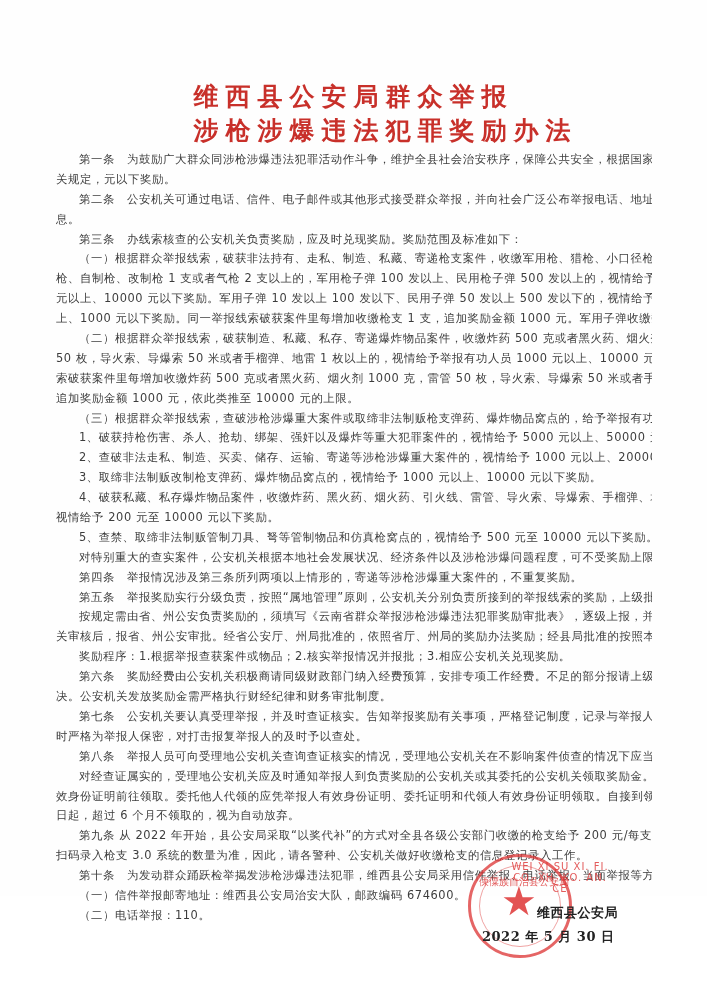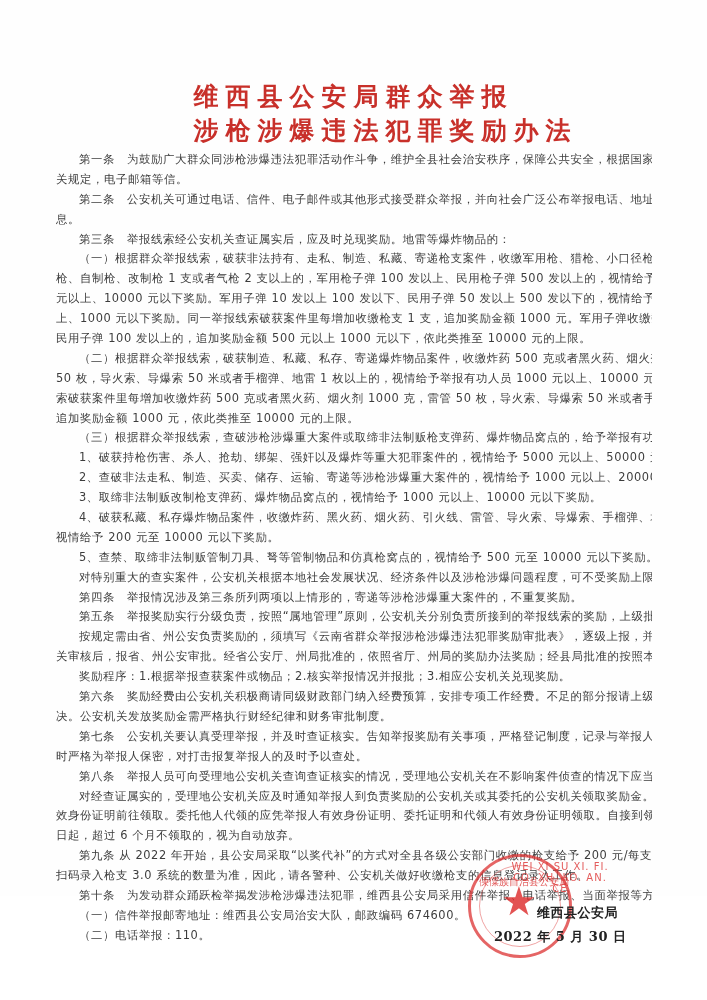--- a/index.html
+++ b/index.html
@@ -20,41 +20,40 @@
   .seal-inner { position: absolute; left: 8px; top: 8px; right: 8px; bottom: 8px;
                 border: 1px solid rgba(220,50,50,0.45); border-radius: 50%; }
   .seal-star { position: absolute; left: 30px; top: 24px; font-size: 40px; color: rgba(220,40,40,0.8);
                line-height: 40px; font-family: "DejaVu Sans", sans-serif; }
   .seal-ring { position: absolute; left: 0; top: 4px; width: 100%; text-align: center;
                font-size: 10px; color: rgba(220,50,50,0.8); font-family: "DejaVu Sans", sans-serif; letter-spacing: 1px; margin-left: 40px; }
   .seal-cn { position: absolute; left: 0; top: 18px; width: 100%; text-align: right;
              font-size: 10px; color: rgba(220,50,50,0.8); font-family: "DejaVu Sans", sans-serif; }
   .org { position: absolute; left: 497px; top: 904px; font-size: 13px; font-weight: bold; color: #222;
          font-family: "DejaVu Serif", serif; letter-spacing: 0.5px; padding-left: 40px; }
-  .date { position: absolute; left: 494px; top: 928px; font-size: 13px; font-weight: bold; color: #222;
+  .date { position: absolute; left: 482px; top: 928px; font-size: 13px; font-weight: bold; color: #222;
           font-family: "DejaVu Serif", serif; letter-spacing: 0.5px; }
 </style>
 </head>
 <body>
 
 <div class="page">
   <div class="title t1">维西县公安局群众举报</div>
   <div class="title t2">涉枪涉爆违法犯罪奖励办法</div>
 
   <div class="body" id="doc-body">
       <div class="line ind">第一条　为鼓励广大群众同涉枪涉爆违法犯罪活动作斗争，维护全县社会治安秩序，保障公共安全，根据国家法律、法规和有</div>
-      <div class="line">关规定，电子邮箱等信。</div>
+      <div class="line">关规定，元以下奖励。</div>
       <div class="line ind">第二条　公安机关可通过电话、信件、电子邮件或其他形式接受群众举报，并向社会广泛公布举报电话、地址、电子邮箱等信</div>
       <div class="line">息。</div>
-      <div class="line ind">第三条　举报线索经公安机关查证属实后，应及时兑现奖励。地雷等爆炸物品的：</div>
+      <div class="line ind">第三条　办线索核查的公安机关负责奖励，应及时兑现奖励。奖励范围及标准如下：</div>
       <div class="line ind">（一）根据群众举报线索，破获非法持有、走私、制造、私藏、寄递枪支案件，收缴军用枪、猎枪、小口径枪、火药枪、仿制</div>
       <div class="line">枪、自制枪、改制枪 1 支或者气枪 2 支以上的，军用枪子弹 100 发以上、民用枪子弹 500 发以上的，视情给予举报有功人员 1000</div>
       <div class="line">元以上、10000 元以下奖励。军用子弹 10 发以上 100 发以下、民用子弹 50 发以上 500 发以下的，视情给予举报有功人员 200 元以</div>
       <div class="line">上、1000 元以下奖励。同一举报线索破获案件里每增加收缴枪支 1 支，追加奖励金额 1000 元。军用子弹收缴数每增加 50 发以上或</div>
-      <div class="line">民用子弹 100 发以上的，追加奖励金额 500 元以上 1000 元以下，依此类推至 10000 元的上限。</div>
       <div class="line ind">（二）根据群众举报线索，破获制造、私藏、私存、寄递爆炸物品案件，收缴炸药 500 克或者黑火药、烟火剂 1000 克，雷管</div>
       <div class="line">50 枚，导火索、导爆索 50 米或者手榴弹、地雷 1 枚以上的，视情给予举报有功人员 1000 元以上、10000 元以下奖励。同一举报线</div>
       <div class="line">索破获案件里每增加收缴炸药 500 克或者黑火药、烟火剂 1000 克，雷管 50 枚，导火索、导爆索 50 米或者手榴弹、地雷 1 枚以上的，</div>
       <div class="line">追加奖励金额 1000 元，依此类推至 10000 元的上限。</div>
       <div class="line ind">（三）根据群众举报线索，查破涉枪涉爆重大案件或取缔非法制贩枪支弹药、爆炸物品窝点的，给予举报有功人员以下奖励：</div>
       <div class="line ind">1、破获持枪伤害、杀人、抢劫、绑架、强奸以及爆炸等重大犯罪案件的，视情给予 5000 元以上、50000 元以下奖励。</div>
       <div class="line ind">2、查破非法走私、制造、买卖、储存、运输、寄递等涉枪涉爆重大案件的，视情给予 1000 元以上、20000 元以下奖励。</div>
       <div class="line ind">3、取缔非法制贩改制枪支弹药、爆炸物品窝点的，视情给予 1000 元以上、10000 元以下奖励。</div>
       <div class="line ind">4、破获私藏、私存爆炸物品案件，收缴炸药、黑火药、烟火药、引火线、雷管、导火索、导爆索、手榴弹、地雷等爆炸物品的，</div>
       <div class="line">视情给予 200 元至 10000 元以下奖励。</div>

